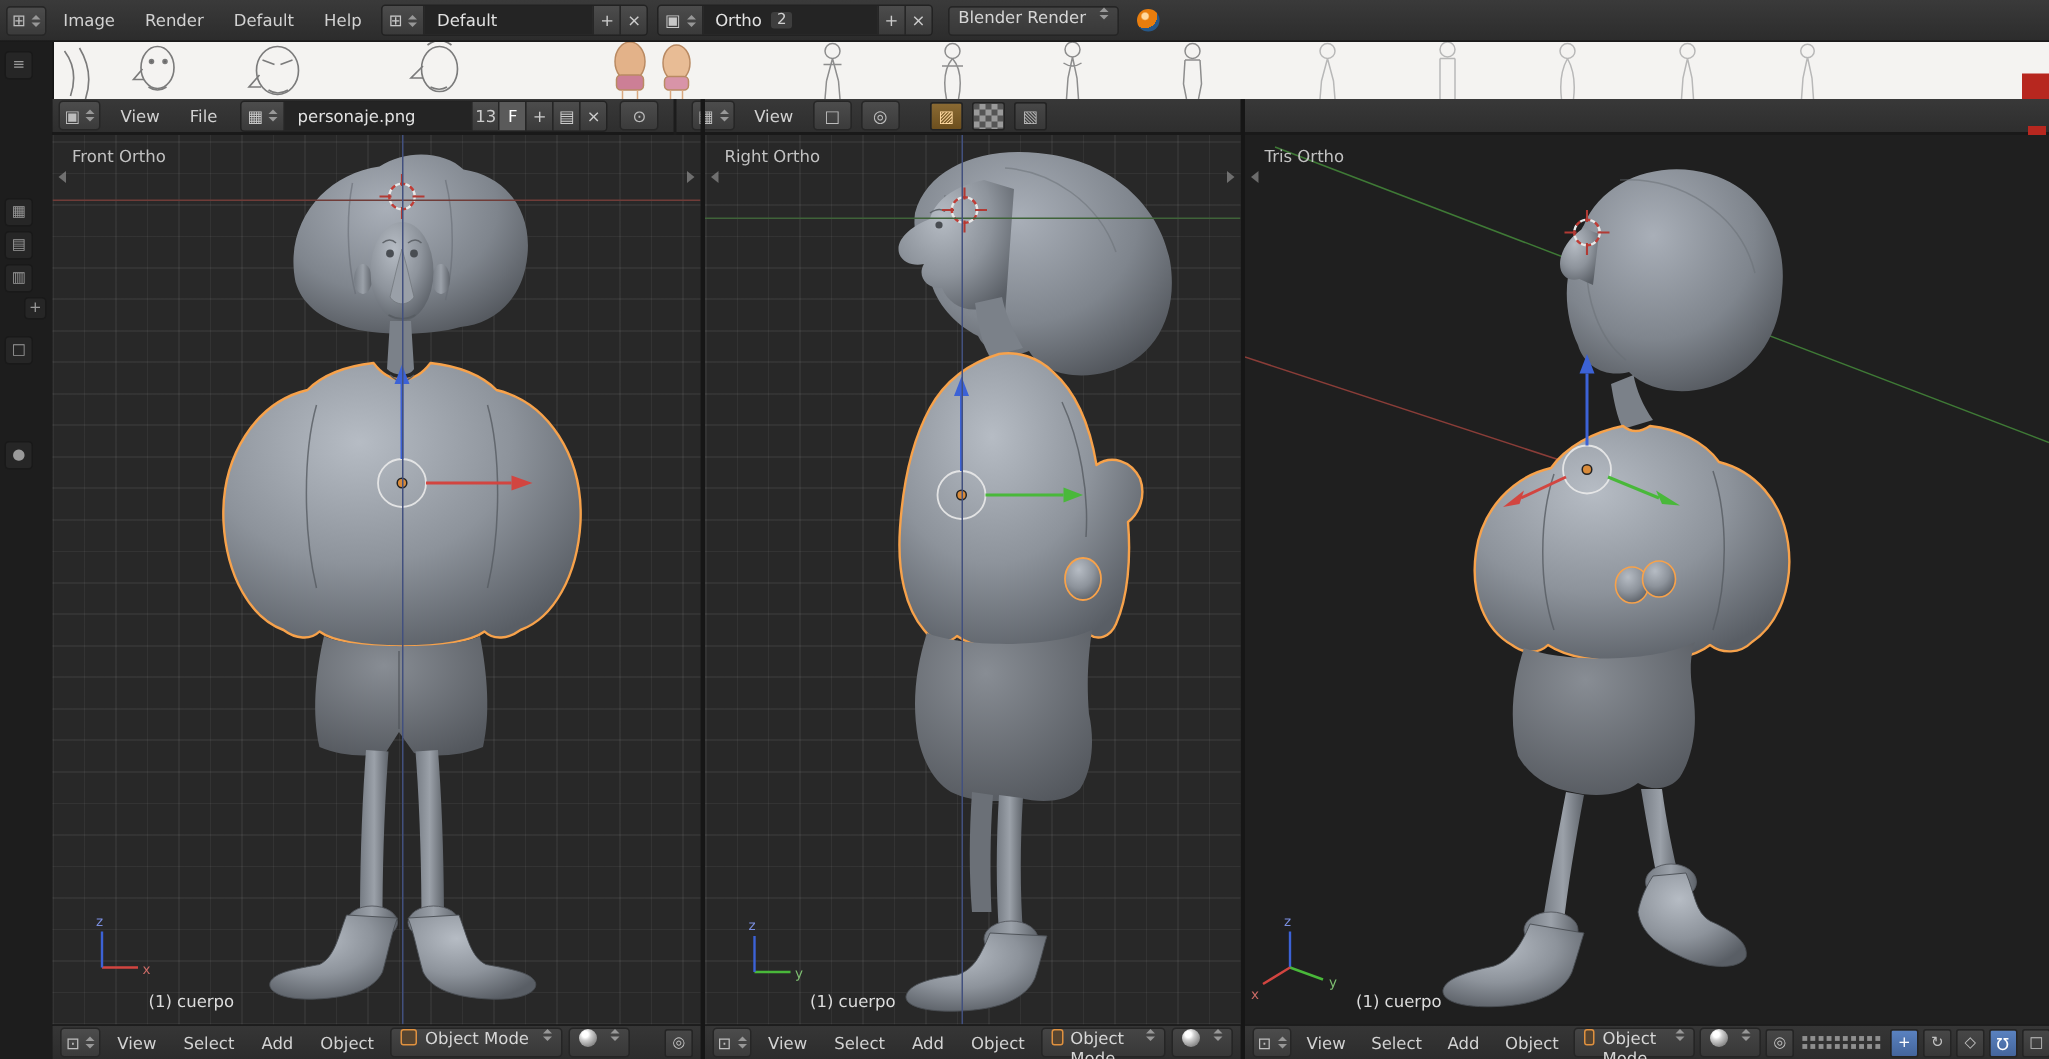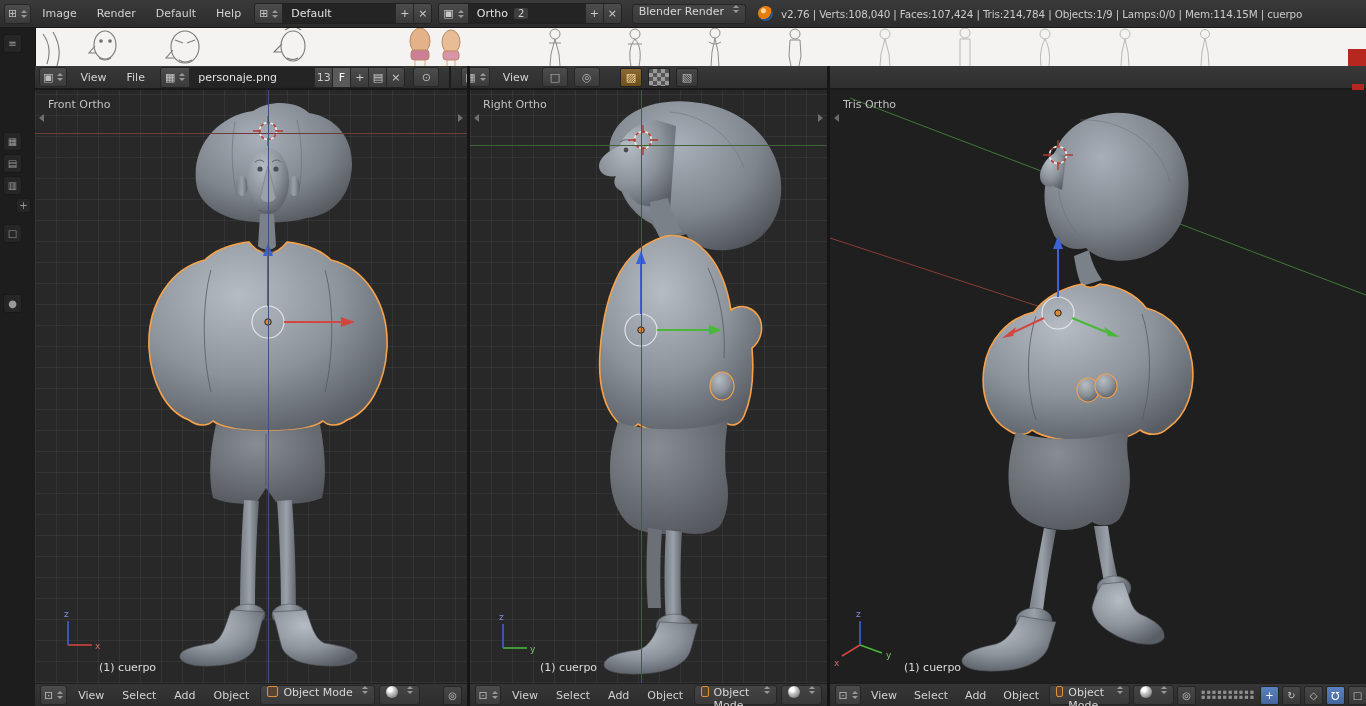--- a/index.html
+++ b/index.html
@@ -150,21 +150,20 @@
 
     <span class="pill" style="margin-left:6px">
       <span>Blender Render</span>
       <span class="dd">
           <i class="u"></i>
           <i class="d"></i>
         </span>
     </span>
 
     <span class="logo"></span>
-    <span class="stats">v2.76 | Verts:108,040 | Faces:107,424 | Tris:214,784 | Objects:1/9 | Lamps:0/0 | Mem:114.15M | cuerpo</span>
   </div>
 
   <div class="abs strip">
     <svg width="1331" height="38" viewBox="0 0 1331 38">
       <g stroke="#7b7b7b" fill="none" stroke-width="1.1">
         <path d="M 8,6 C 14,14 16,24 12,36 M 18,4 C 24,14 26,26 22,38"></path>
         <ellipse cx="70" cy="17" rx="11" ry="14"></ellipse>
         <path d="M 60,18 l -6,7 h 7 M 64,30 q 6,4 12,0"></path>
         <circle cx="66" cy="13" r="1.3" fill="#666"></circle>
           <circle cx="75" cy="13" r="1.3" fill="#666"></circle>

